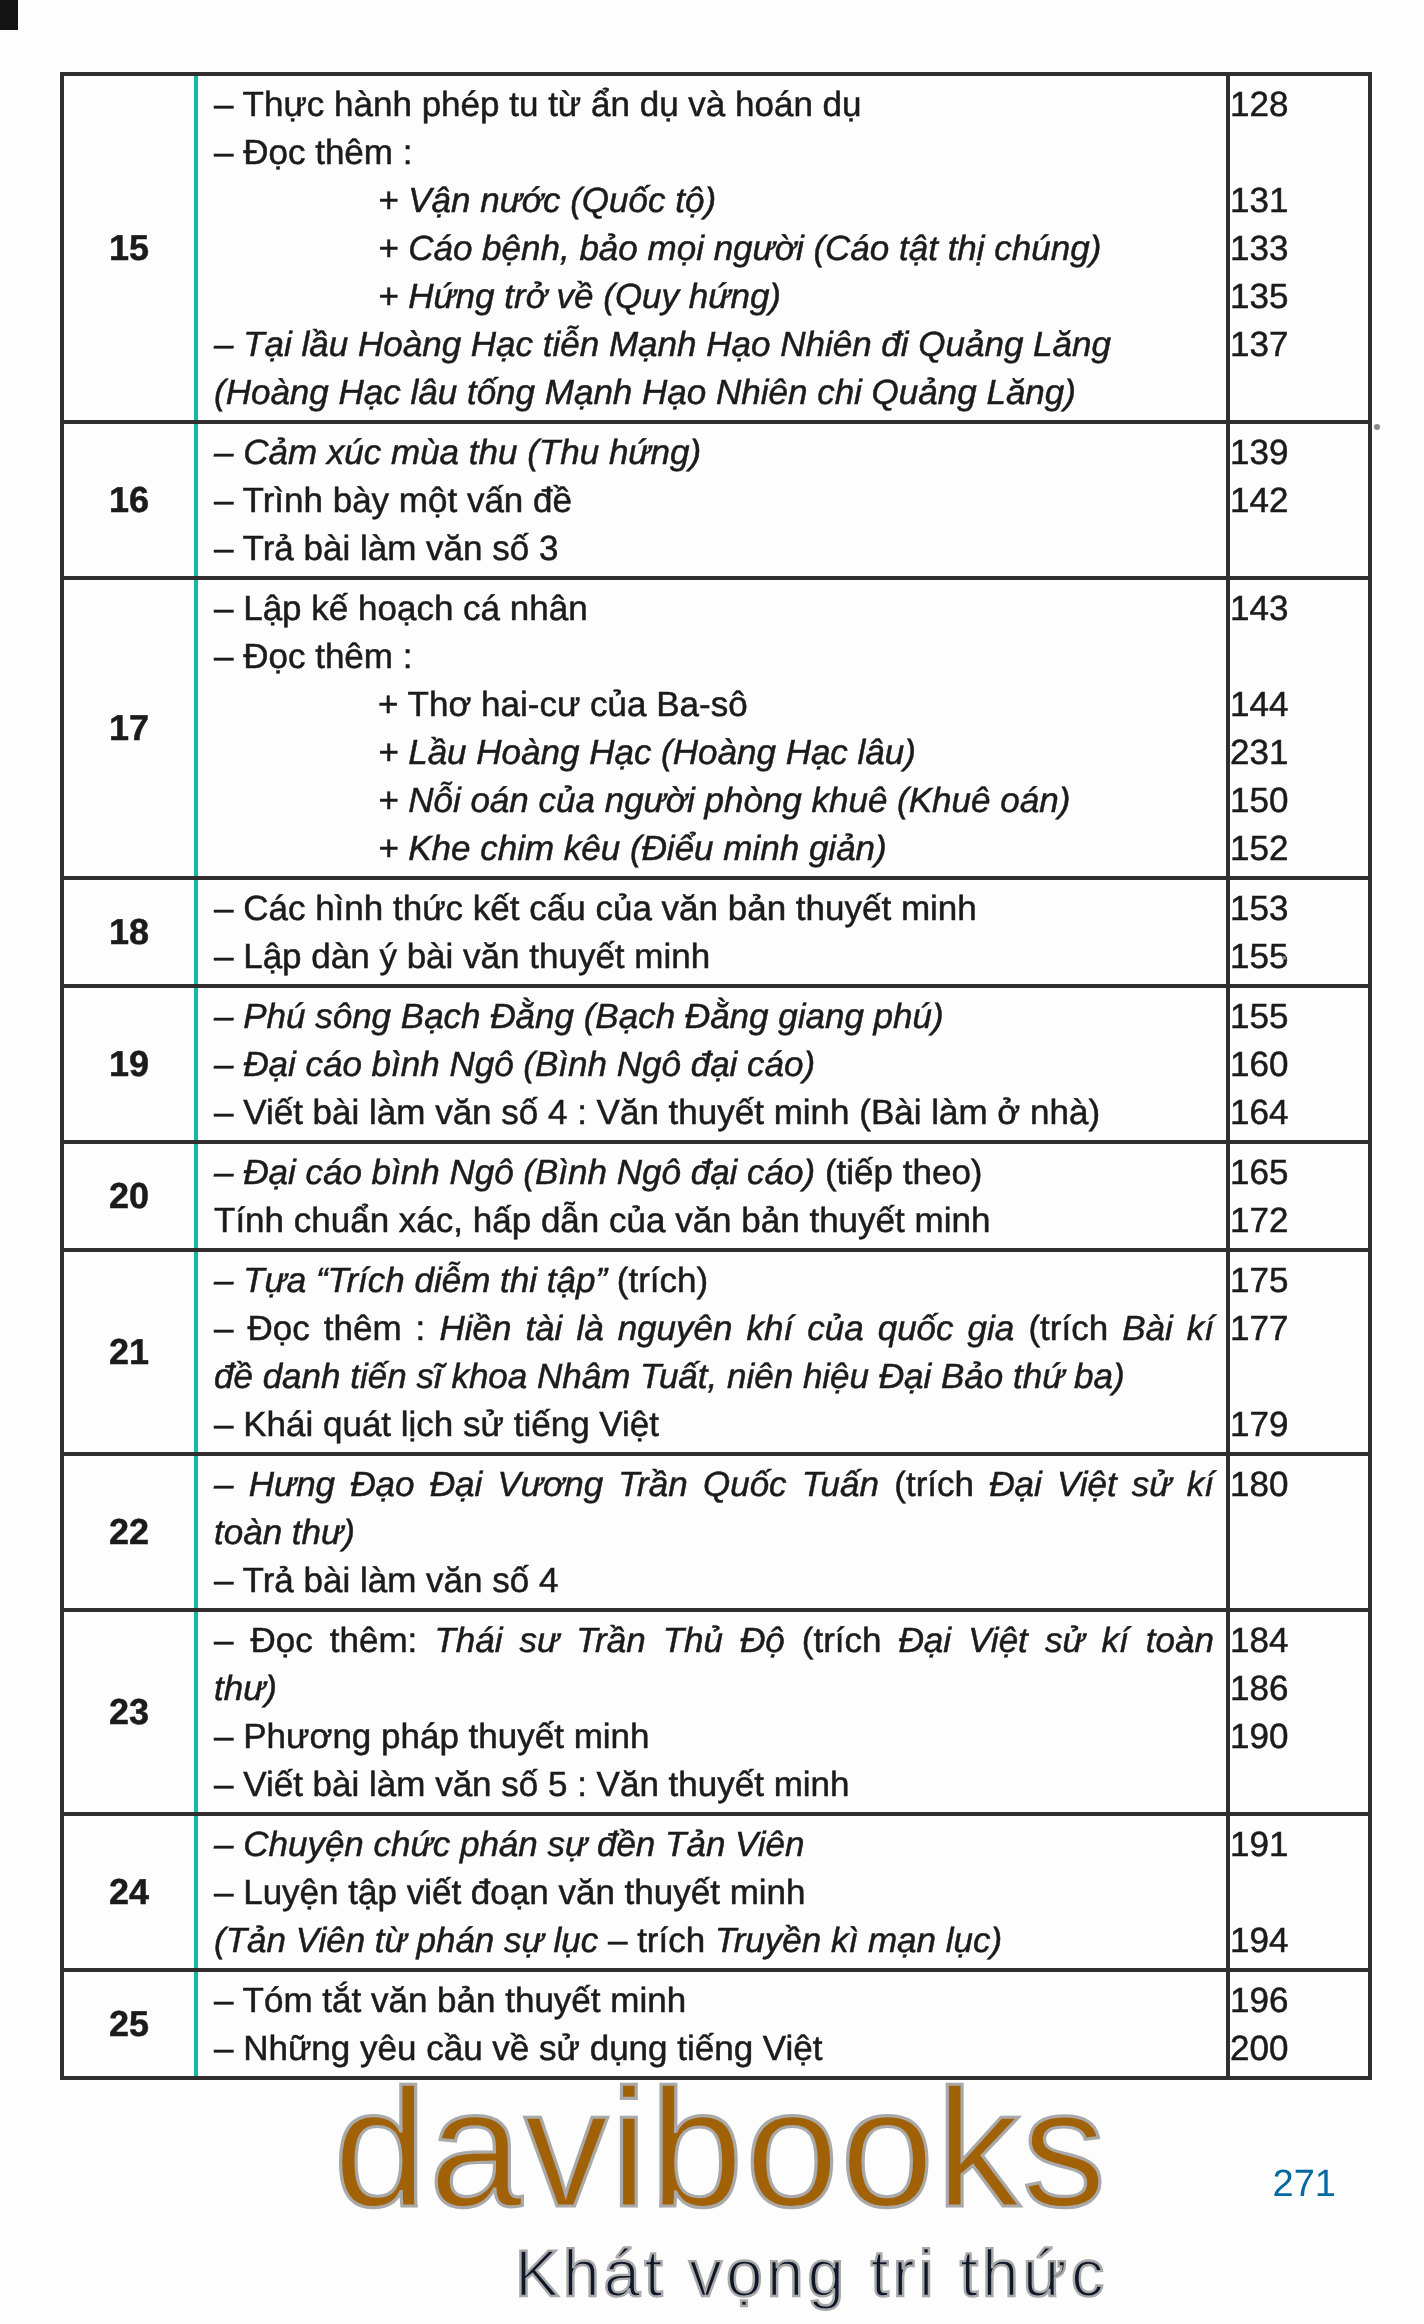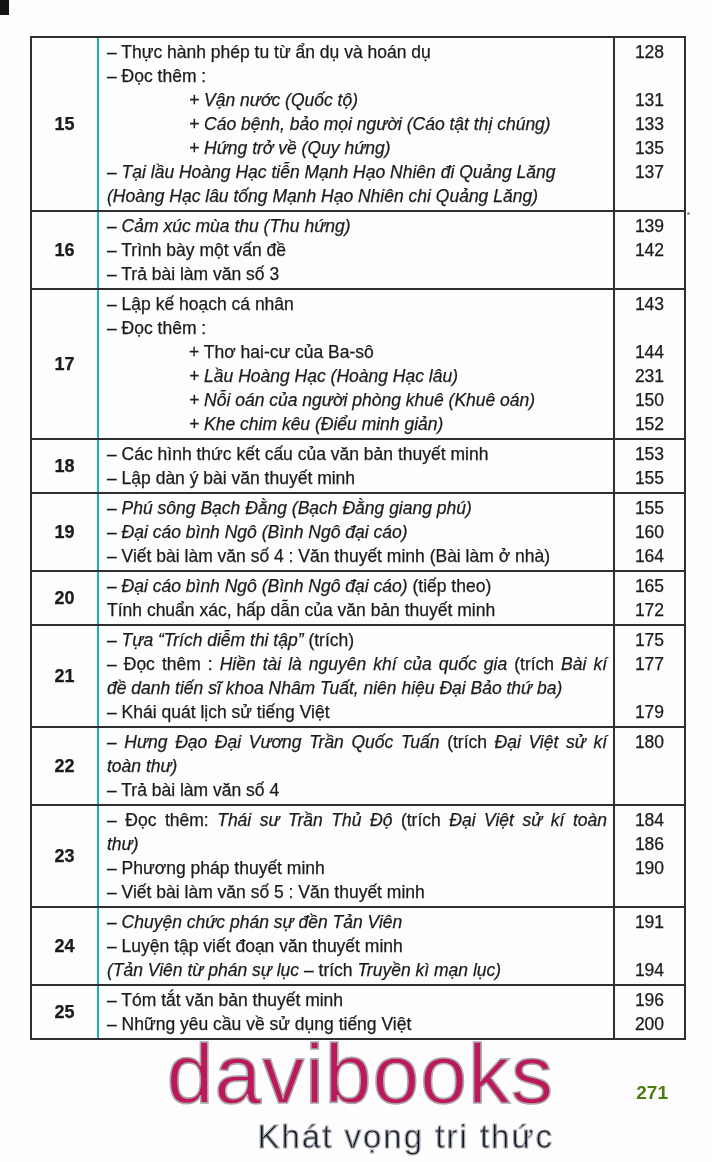--- a/index.html
+++ b/index.html
@@ -19,41 +19,41 @@
   .toc-row{display:flex;border-bottom:2px solid #2f2f2f;}
   .toc-row:last-child{border-bottom:none;}
   .week-cell{
     flex:0 0 65px;width:65px;border-right:2px solid #14b8a6;
     display:flex;align-items:center;justify-content:center;
     font-weight:700;font-size:18px;
   }
   .content-cell{flex:1 1 auto;min-width:0;padding:2px 6px 2px 8px;border-radius:18px;}
   .pages-cell{
     flex:0 0 69px;width:69px;border-left:2px solid #2f2f2f;
-    padding:2px 0;text-align:center;font-size:17.5px;
+    padding:2px 0;text-align:left;font-size:17.5px;
   }
   .line{height:24px;line-height:24px;font-size:17.5px;white-space:nowrap;overflow:visible;}
   .line.plus{padding-left:82px;}
   .line.justify{white-space:normal;text-align:justify;text-align-last:justify;}
   .line .it{font-style:italic;}
   .pline{height:24px;line-height:24px;}
 
   .wm{
     position:absolute;right:158px;top:1032px;text-align:right;
     line-height:1;pointer-events:none;
   }
   .wm-brand{
     font-size:84px;font-weight:400;letter-spacing:1px;
-    color:#be185d;-webkit-text-stroke:1.6px #a9a9a9;
+    color:#a16207;-webkit-text-stroke:1.6px #a9a9a9;
   }
   .wm-tagline{
     margin-top:4px;font-size:33px;letter-spacing:2px;
     color:#0f172a;-webkit-text-stroke:1.2px #a9a9a9;
   }
-  .folio{position:absolute;right:44px;top:1082px;font-weight:700;font-size:19px;color:#4d7c0f;}
+  .folio{position:absolute;right:44px;top:1082px;font-weight:400;font-size:19px;color:#0369a1;}
 </style>
 </head>
 <body>
 
 <div class="page">
   <div class="corner-mark"></div>
 
   <div class="toc-table">
       <div class="toc-row">
         <div class="week-cell">15</div>

